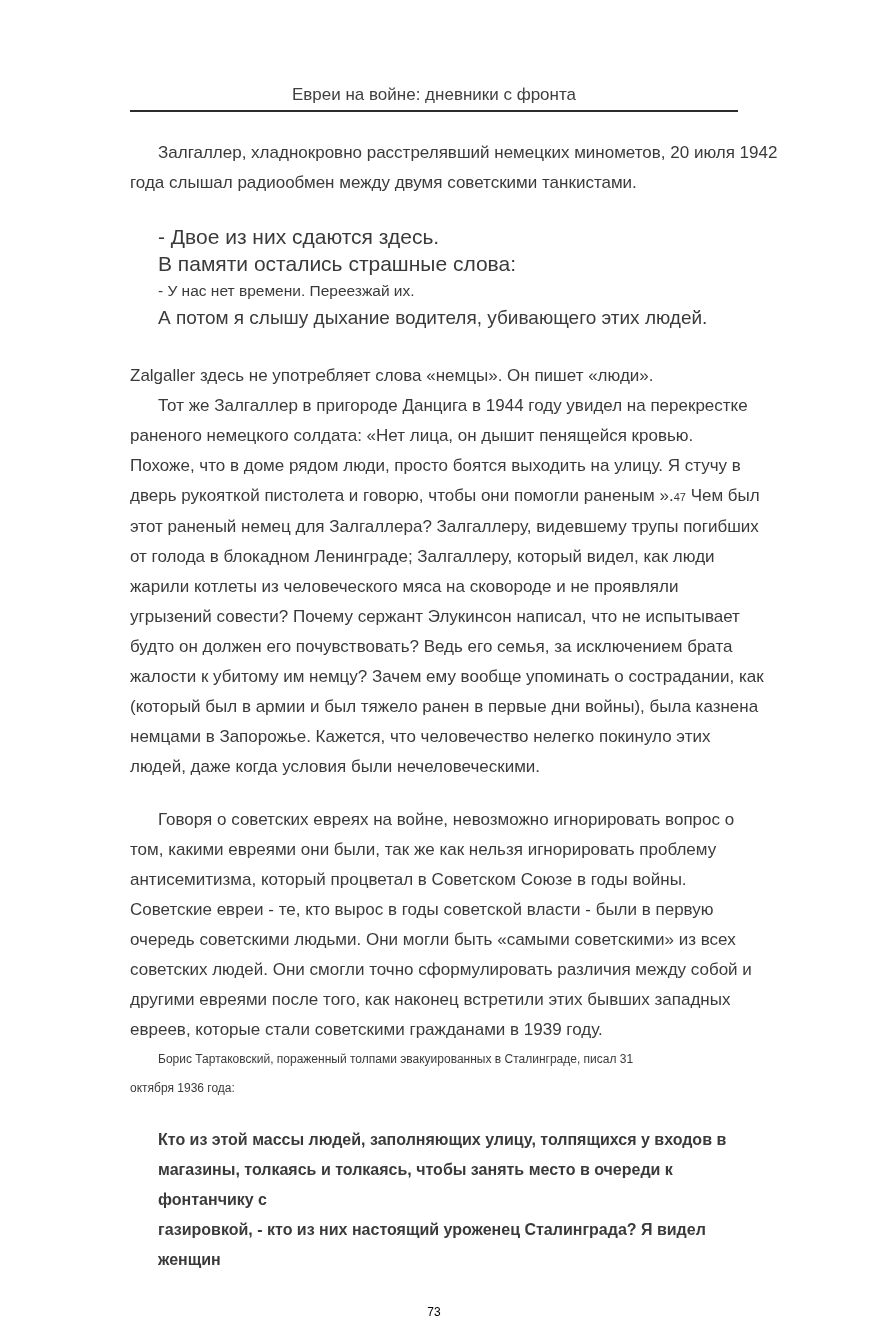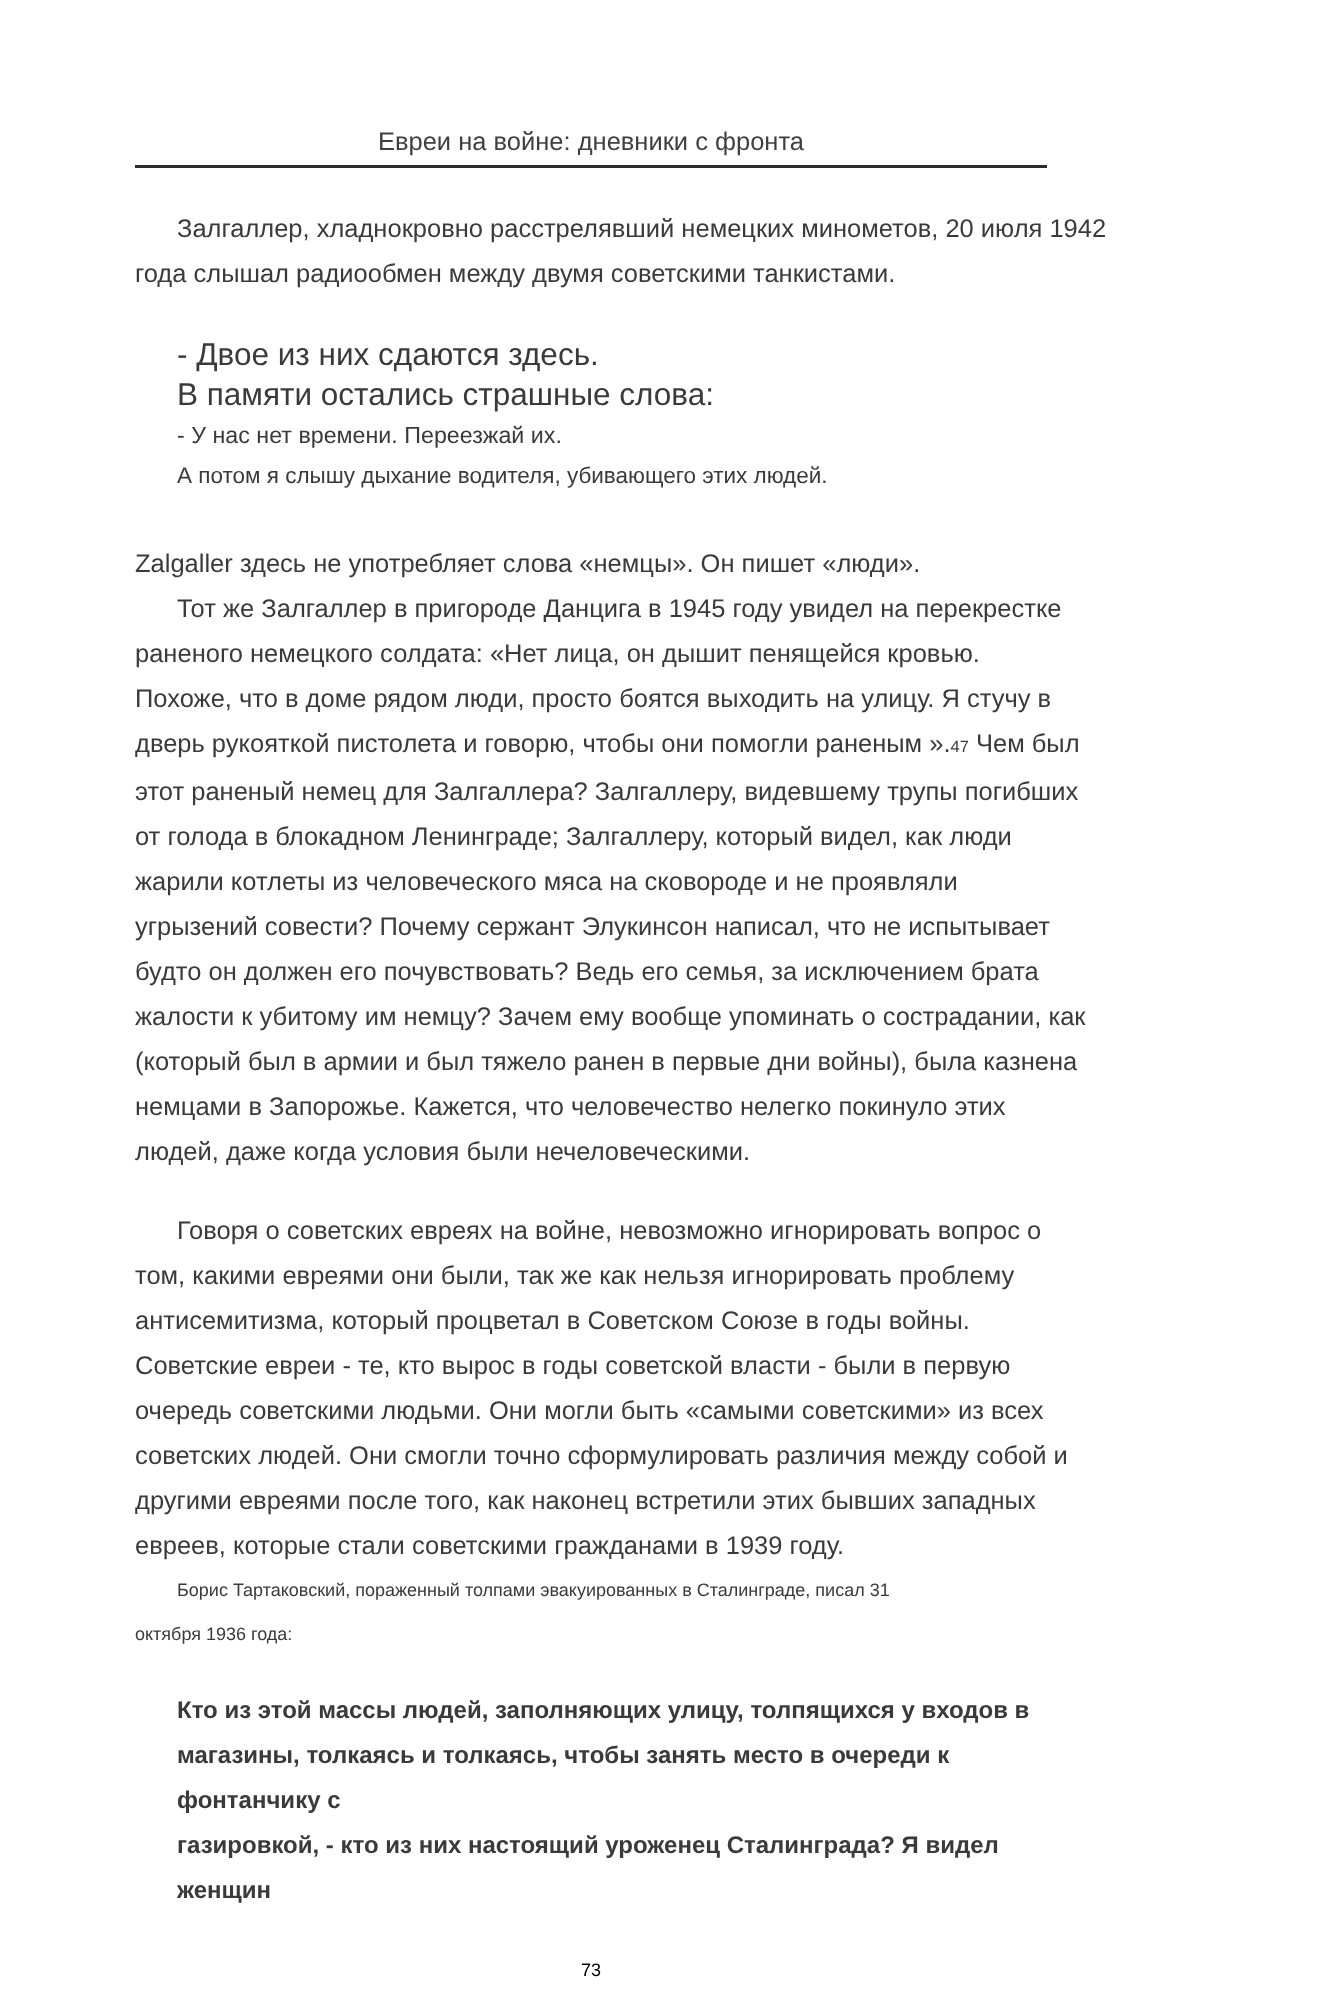--- a/index.html
+++ b/index.html
@@ -5,20 +5,21 @@
   * { margin: 0; padding: 0; box-sizing: border-box; }
   html, body { background: #ffffff; }
   .page {
     position: relative;
     width: 788px;
     height: 1326px;
     background: #ffffff;
     font-family: "Liberation Sans", "DejaVu Sans", sans-serif;
     color: #3a3a3a;
     overflow: hidden;
+    margin-left: 40px;
   }
   .content {
     margin: 0 90px;
   }
   .running-header {
     padding-top: 84px;
     text-align: center;
     font-size: 17px;
     line-height: 22px;
     color: #3f3f3f;
@@ -35,21 +36,21 @@
   .body-text .line { white-space: nowrap; }
   .indent-first .line:first-child { text-indent: 28px; }
   .para-1 { margin-top: 26px; }
   .quote-1 {
     margin-top: 25px;
     padding-left: 28px;
   }
   .quote-1 .q-line { line-height: 27px; white-space: nowrap; }
   .q-large  { font-size: 21px; }
   .q-small  { font-size: 15.5px; }
-  .q-medium { font-size: 15px; }
+  .q-medium { font-size: 19px; }
   .para-2 { margin-top: 30px; }
   .para-4 { margin-top: 23px; }
   .small-text {
     font-size: 12px;
     line-height: 29px;
   }
   .small-text .line { white-space: nowrap; }
   .quote-2 {
     margin-top: 22px;
     padding-left: 28px;
@@ -86,21 +87,21 @@
       <div class="q-line q-large">В памяти остались страшные слова:</div>
       <div class="q-line q-small">- У нас нет времени. Переезжай их.</div>
       <div class="q-line q-medium">А потом я слышу дыхание водителя, убивающего этих людей.</div>
     </div>
 
     <div class="body-text para-2">
         <div class="line">Zalgaller здесь не употребляет слова «немцы». Он пишет «люди».</div>
       </div>
 
     <div class="body-text indent-first">
-        <div class="line">Тот же Залгаллер в пригороде Данцига в 1945 году увидел на перекрестке</div>
+        <div class="line">Тот же Залгаллер в пригороде Данцига в 1944 году увидел на перекрестке</div>
         <div class="line">раненого немецкого солдата: «Нет лица, он дышит пенящейся кровью.</div>
         <div class="line">Похоже, что в доме рядом люди, просто боятся выходить на улицу. Я стучу в</div>
       </div>
 
     <div class="body-text">
       <div class="line"><span>дверь рукояткой пистолета и говорю, чтобы они помогли раненым ».</span><span class="footnote-marker">47</span><span> Чем был</span></div>
     </div>
 
     <div class="body-text">
         <div class="line">этот раненый немец для Залгаллера? Залгаллеру, видевшему трупы погибших</div>

